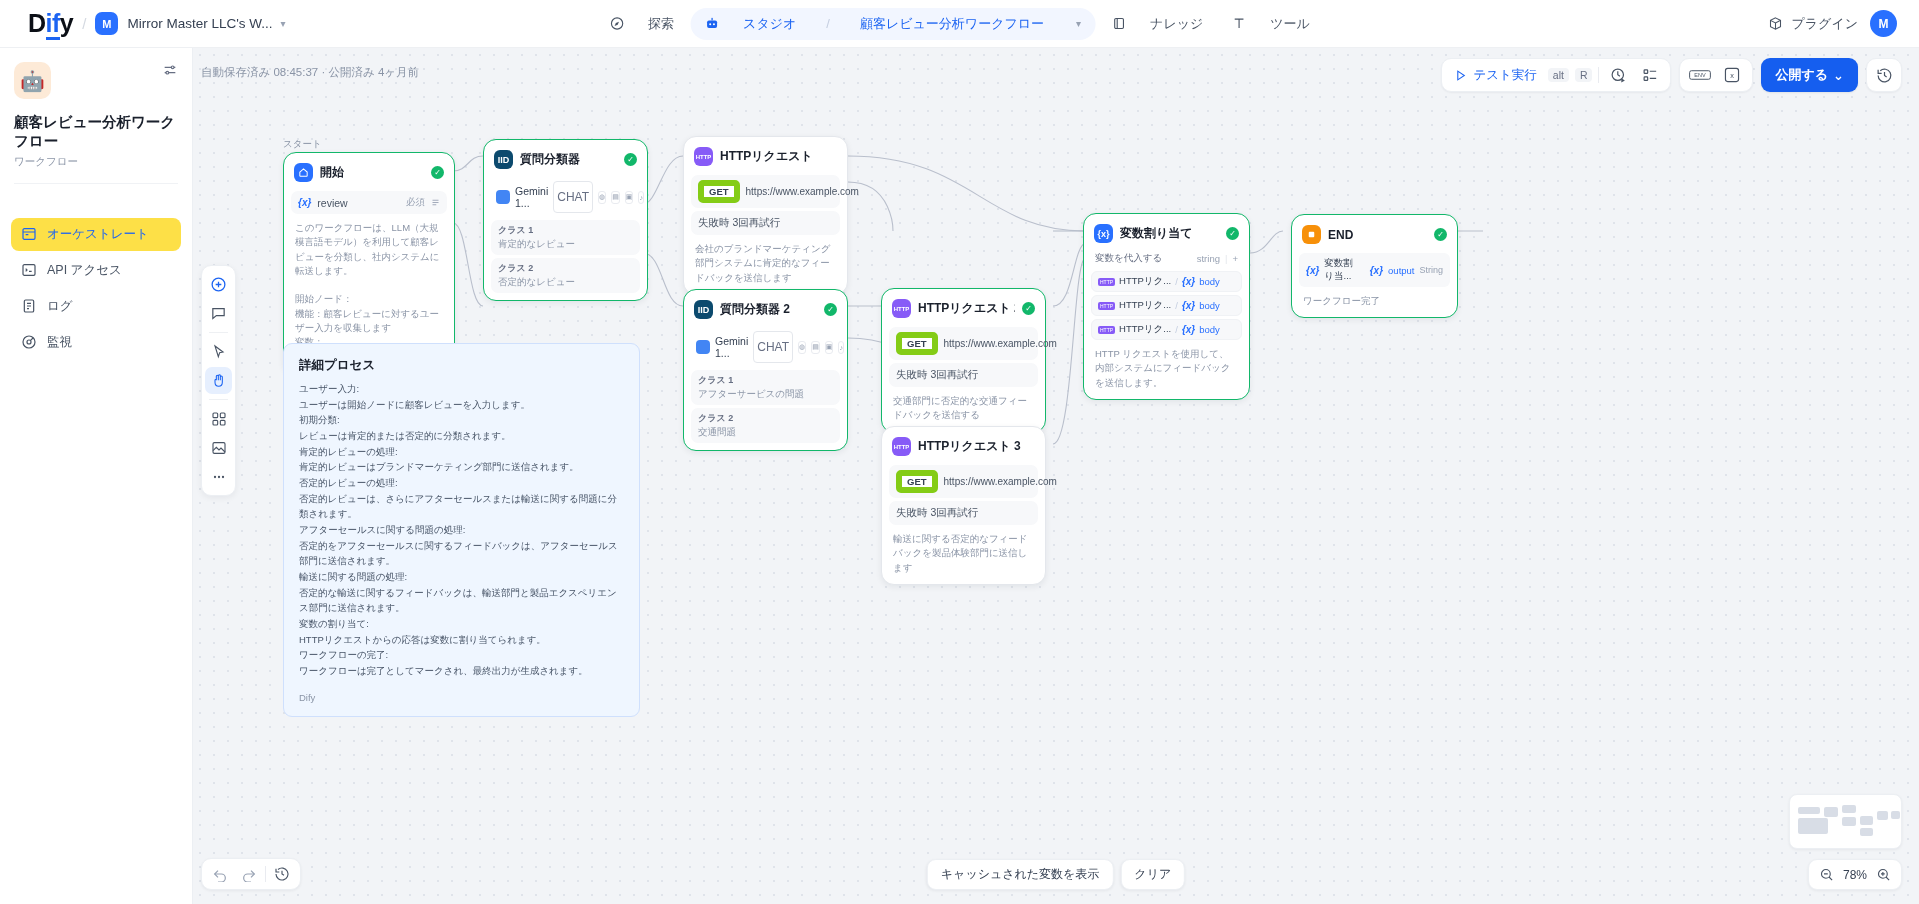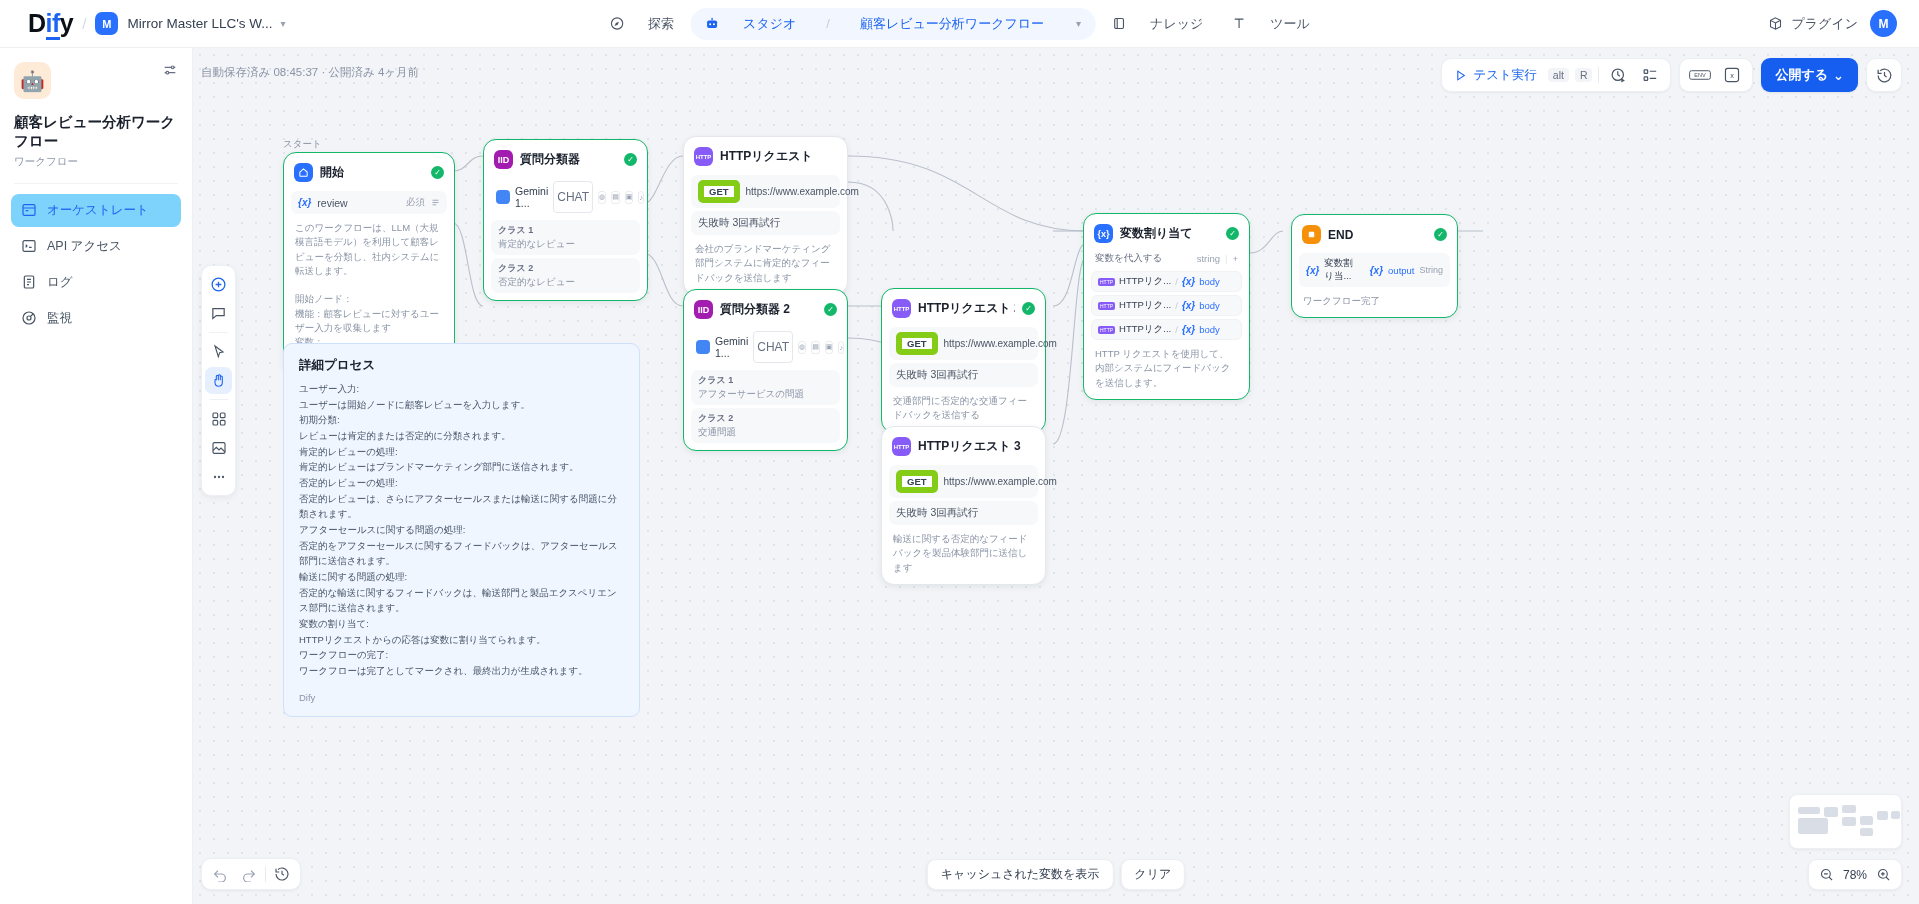--- a/index.html
+++ b/index.html
@@ -41,21 +41,21 @@
   .app-head{ padding:14px 14px 0 14px; }
   .app-row{ display:flex; align-items:flex-start; justify-content:space-between;}
   .app-icon{ width:37px;height:37px;border-radius:10px;background:#fdead7;
     display:flex;align-items:center;justify-content:center;font-size:20px;}
   .app-title{ margin-top:14px; font-size:14.5px; font-weight:700; color:#1a202c; line-height:1.3;}
   .app-sub{ margin-top:4px; font-size:10.5px; color:#8a94a6;}
   .divider{ margin:14px 14px 0 14px; border-top:1px solid #f0f2f5;}
   .menu{ margin-top:10px; padding:0 11px; display:flex; flex-direction:column; gap:3px;}
   .menu-item{ display:flex;align-items:center;gap:10px;padding:8px 10px;border-radius:8px;
     font-size:12.5px;color:#495464;cursor:pointer;}
-  .menu-item.active{ background:#7dd3fc; color:#1c64f2; font-weight:500;}
+  .menu-item.active{ background:#fde047; color:#1c64f2; font-weight:500;margin-top:24px;}
 
   
   .canvas{ position:absolute; top:48px; left:193px; width:1726px; height:856px;
     background-color:#f2f4f7;
     background-image:radial-gradient(#dfe3ea 1px, transparent 1px);
     background-size:14px 14px; overflow:hidden;}
   .autosave{ position:absolute; left:8px; top:17px; font-size:11.5px; color:#8a94a6;}
 
   
   .wf-toolbar{ position:absolute; right:17px; top:10px; display:flex; align-items:center; gap:8px;}
@@ -80,21 +80,21 @@
   .rail .tb-ico.sel{ background:#e6effe; color:#1c64f2;}
   .rail-sep{ width:19px;height:1px;background:#eef0f3;margin:3px 0;}
 
   
   .node{ position:absolute; background:#fff; border:1px solid #e4e7ec; border-radius:13px;
     box-shadow:0 2px 6px rgba(16,24,40,.07); padding:7px; }
   .node.ok{ border-color:#12b76a; }
   .node-head{ display:flex; align-items:center; gap:7px; padding:3px 3px 6px 3px;}
   .nico{ width:19px;height:19px;border-radius:6px;display:flex;align-items:center;justify-content:center;
     font-size:9px;color:#fff;font-weight:700;flex:none;}
-  .nico.start{background:#2970ff;} .nico.cls{background:#a21caf;}
+  .nico.start{background:#2970ff;} .nico.cls{background:#0c4a6e;}
   .nico.http{background:#875bf7;font-size:6px;} .nico.var{background:#2970ff;}
   .nico.end{background:#f79009;}
   .ntitle{ font-size:12px; font-weight:700; color:#1a202c; flex:1; white-space:nowrap; overflow:hidden;}
   .check{ width:13px;height:13px;border-radius:50%;background:#12b76a;color:#fff;font-size:8px;
     display:flex;align-items:center;justify-content:center;flex:none;}
   .row{ background:#f7f8fa; border-radius:7px; padding:5px 7px; margin-top:3px;
     display:flex; align-items:center; gap:6px; font-size:10.5px; color:#495464;}
   .varpill{ color:#2970ff; font-weight:700; font-style:italic; font-size:10px;}
   .req{ margin-left:auto; font-size:9.5px; color:#98a2b3;}
   .desc{ font-size:9.5px; color:#8a94a6; line-height:1.5; padding:7px 4px 2px 4px; white-space:pre-wrap;}

